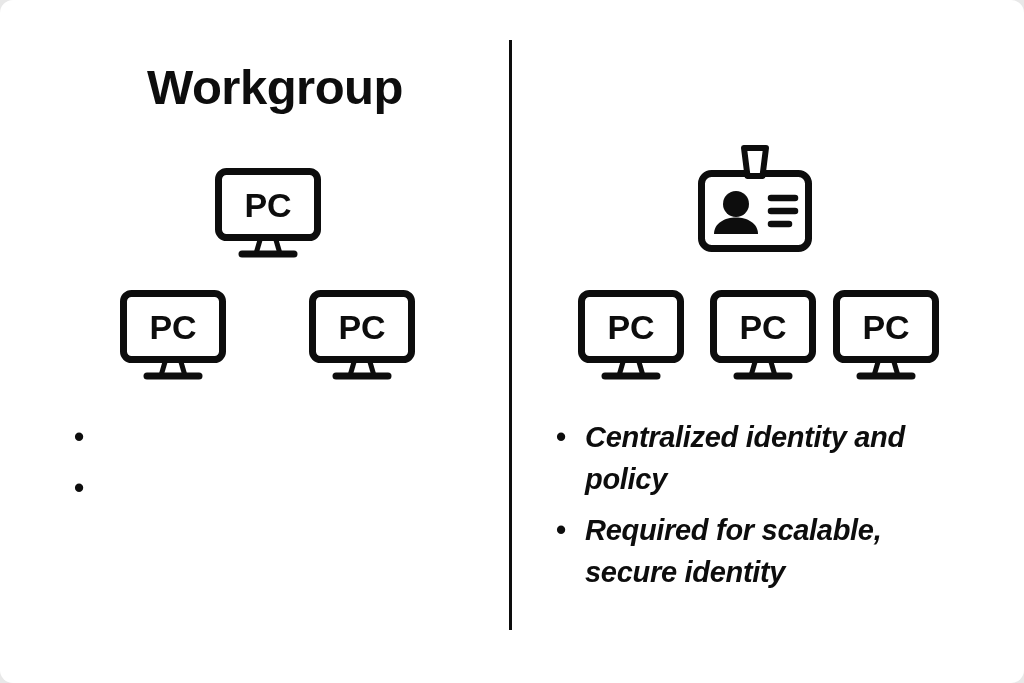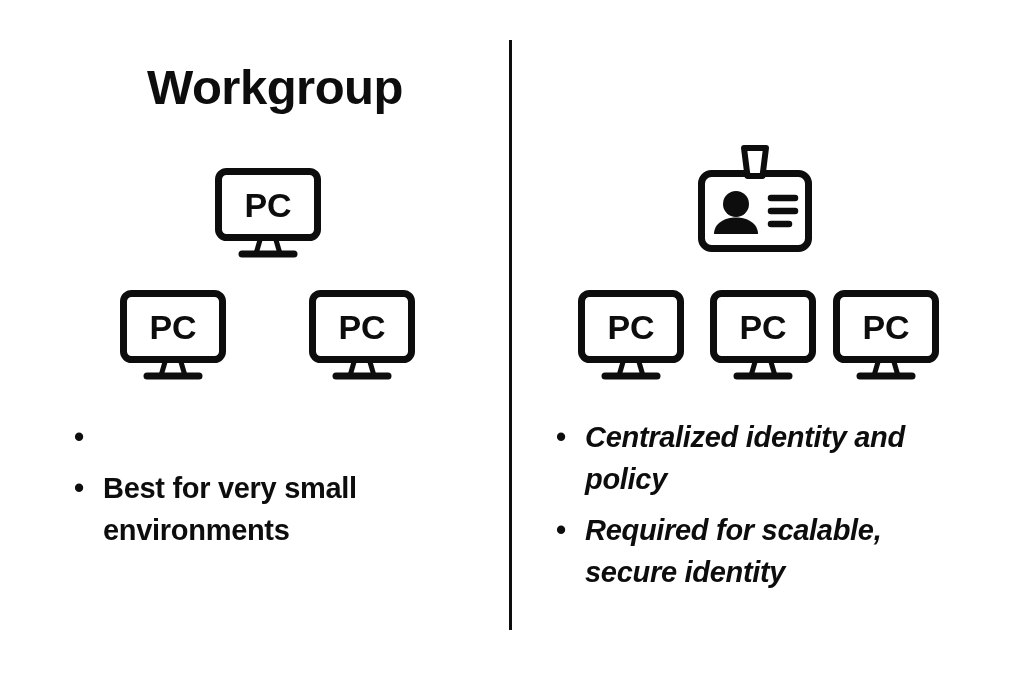--- a/index.html
+++ b/index.html
@@ -3,20 +3,21 @@
 <meta charset="utf-8">
 <style>
   :root { --ink:#0d0d0d; --bg:#ffffff; }
   * { margin:0; padding:0; box-sizing:border-box; }
   html,body { background:#e8e8e8; }
   .canvas {
     position:relative; width:1024px; height:683px;
     background:var(--bg); overflow:hidden;
     font-family:"Liberation Sans", sans-serif;
     color:var(--ink);
+    border-radius:13px;
   }
   .divider {
     position:absolute; left:509px; top:40px; width:2.5px; height:590px;
     background:var(--ink);
   }
   .panel-title {
     position:absolute; top:58px; text-align:center;
     font-size:49px; font-weight:700; letter-spacing:-0.5px;
     line-height:1.2; color:var(--ink);
   }
@@ -113,21 +114,20 @@
     <line x1="29" y1="88" x2="81" y2="88" stroke="currentColor" stroke-width="7" stroke-linecap="round"></line>
     <text class="pc-text" x="55" y="51" text-anchor="middle">PC</text>
   </svg>
 
   <div class="bullet-list left">
     <div class="bullet-item">
       <span class="bullet-dot">•</span>
     </div>
     <div class="bullet-item">
       <span class="bullet-dot">•</span>
-      <span class="bullet-text">Best for very small environments</span>
     </div>
   </div>
 
   <div class="bullet-list right">
     <div class="bullet-item">
       <span class="bullet-dot">•</span>
       <span class="bullet-text">Centralized identity and policy</span>
     </div>
     <div class="bullet-item">
       <span class="bullet-dot">•</span>

